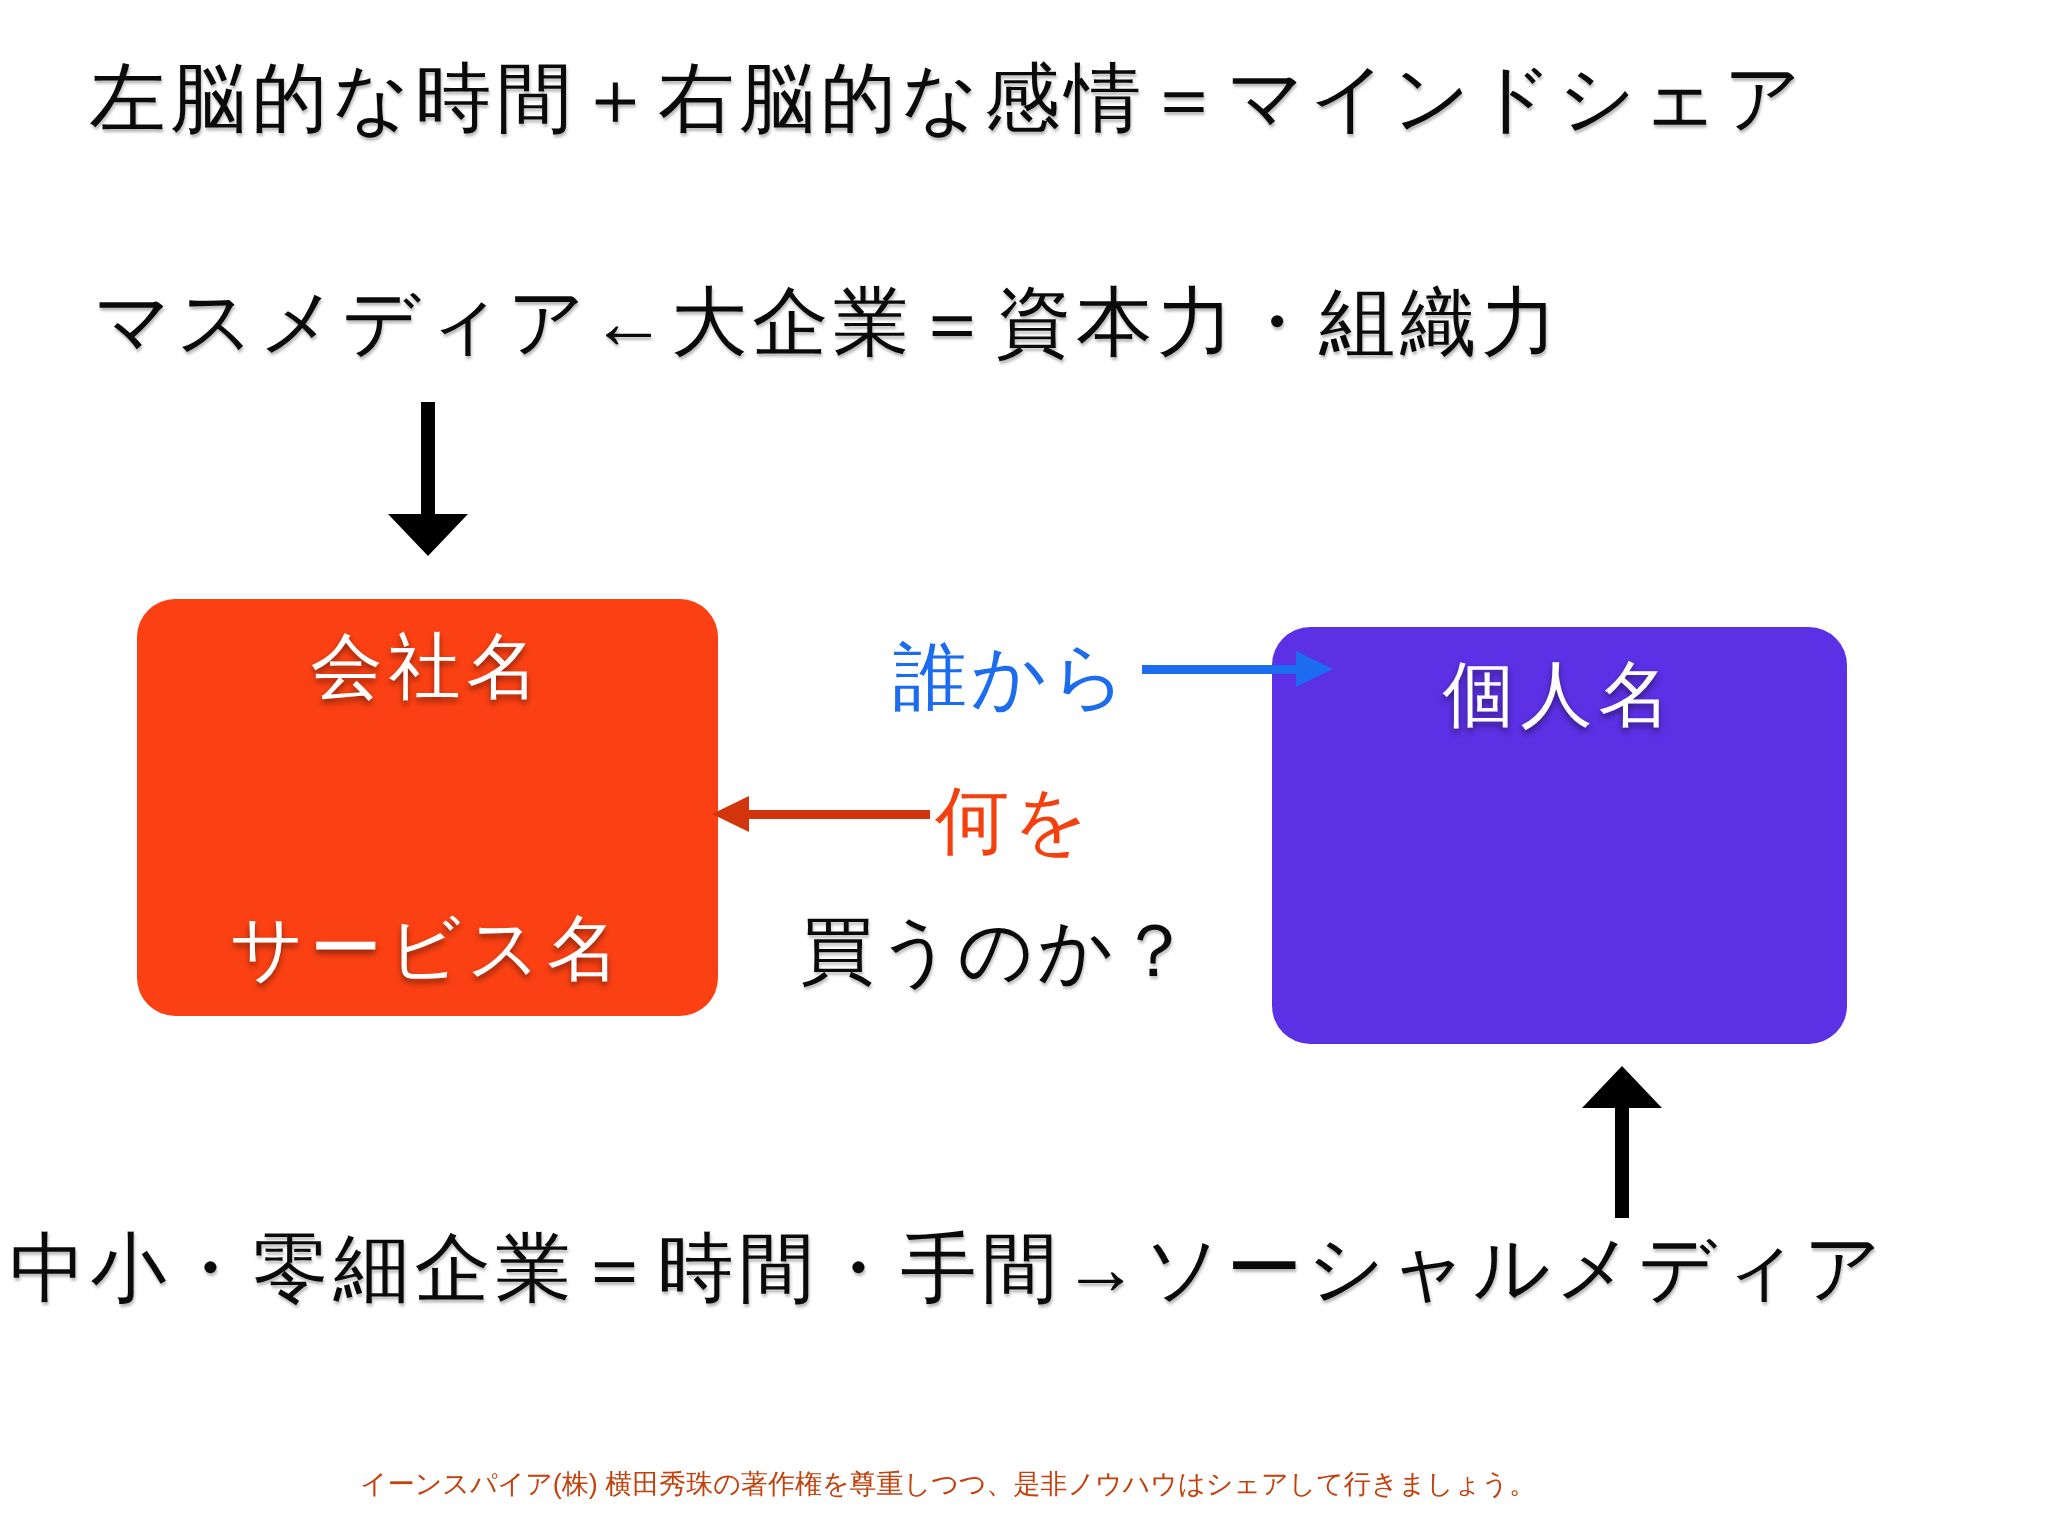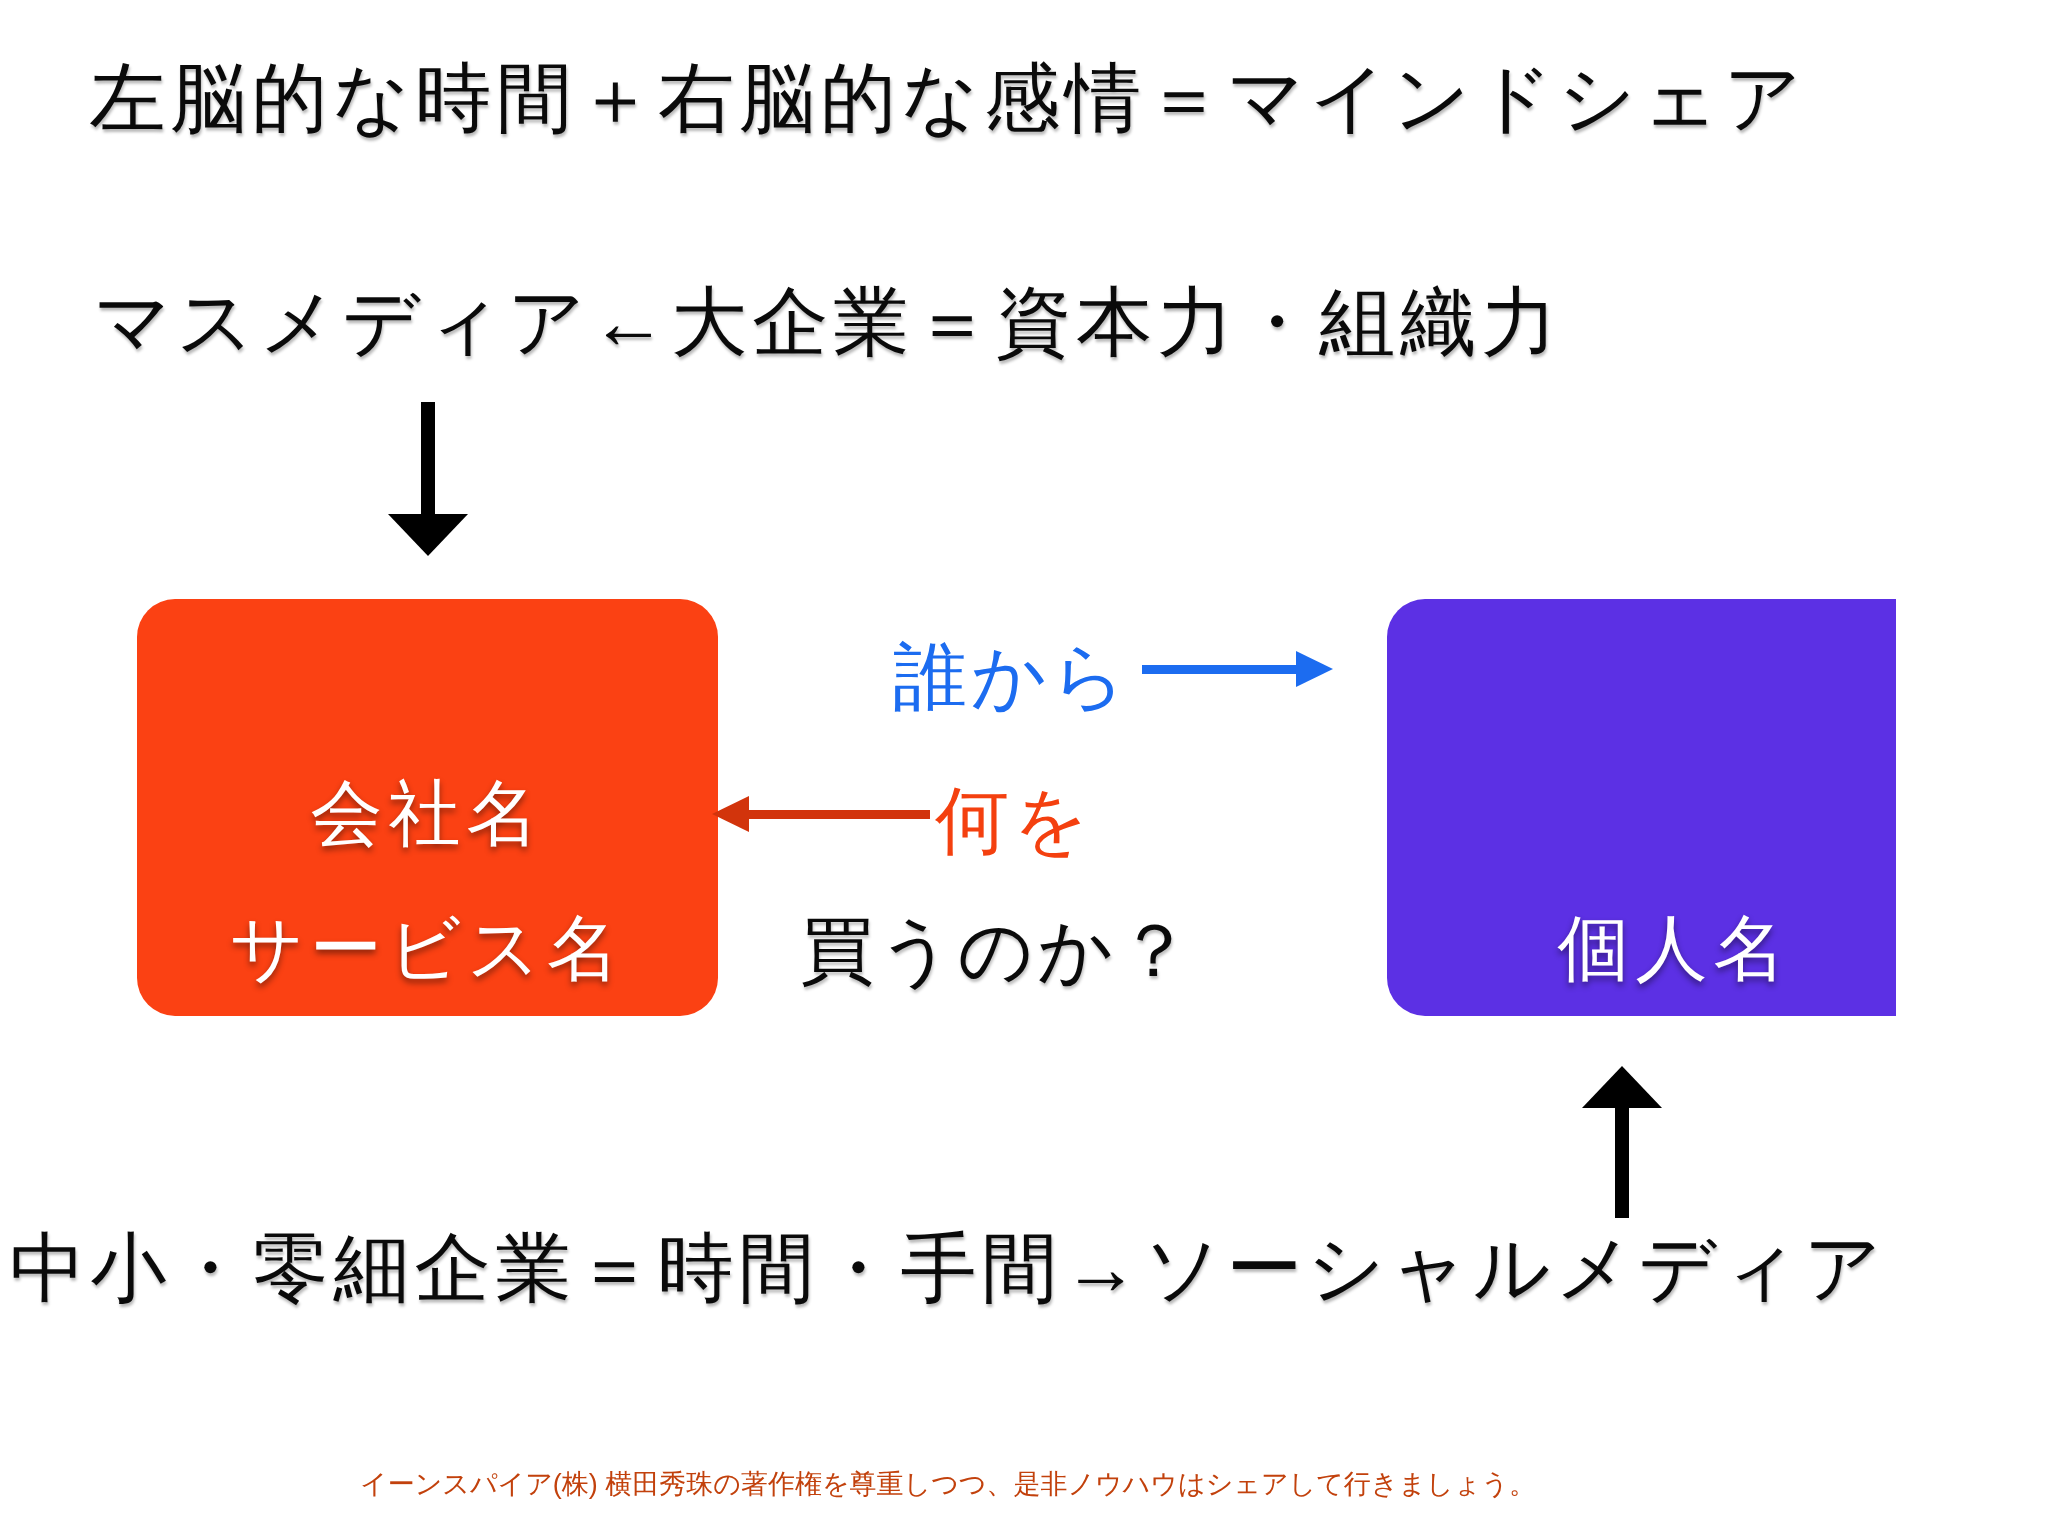--- a/index.html
+++ b/index.html
@@ -33,24 +33,24 @@
 
   
   .box {
     position: absolute;
     top: 599px;
     height: 417px;
     border-radius: 38px;
     display: flex;
     flex-direction: column;
     align-items: center;
-    justify-content: flex-end;
+    justify-content: space-between;
   }
   .box-left  { left: 137px;  width: 581px; background: #fb4113; }
-  .box-right { left: 1387px; width: 575px; background: #5c30e4; }
+  .box-right { left: 1272px; width: 575px; background: #5c30e4; margin-top: 28px; }
   .box-line {
     color: #ffffff;
     font-size: 72px;
     letter-spacing: 6px;
     line-height: 135px;
     text-shadow: 0 4px 6px rgba(0,0,0,0.45);
     white-space: nowrap;
   }
 
   

